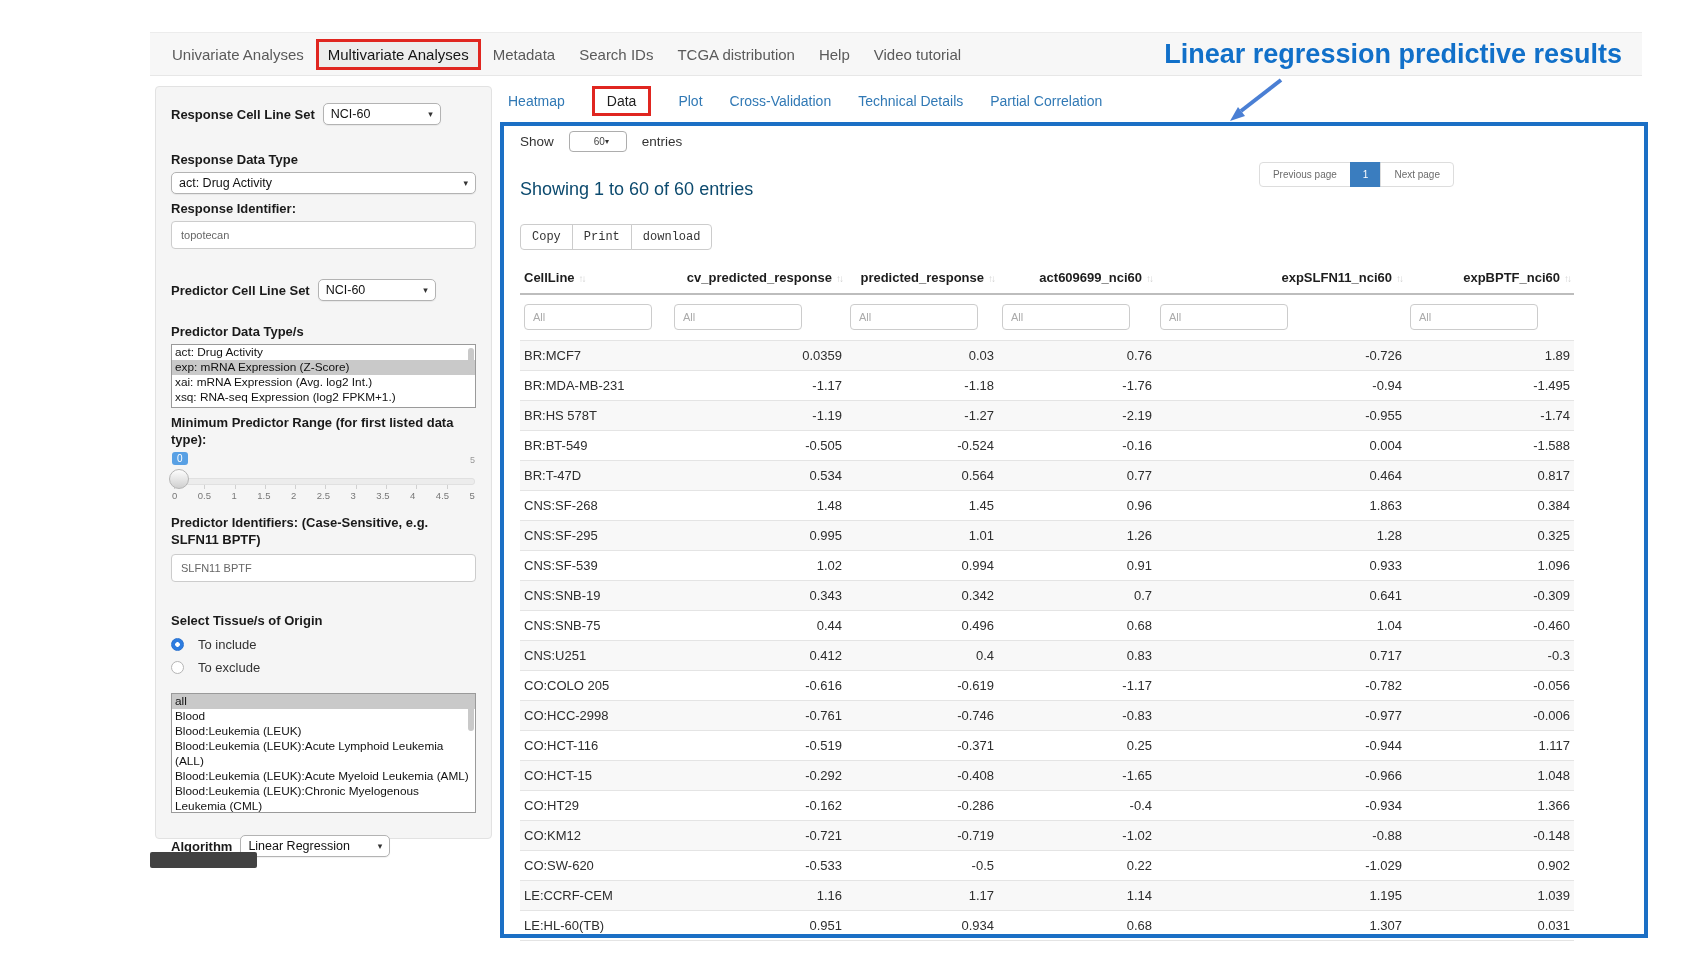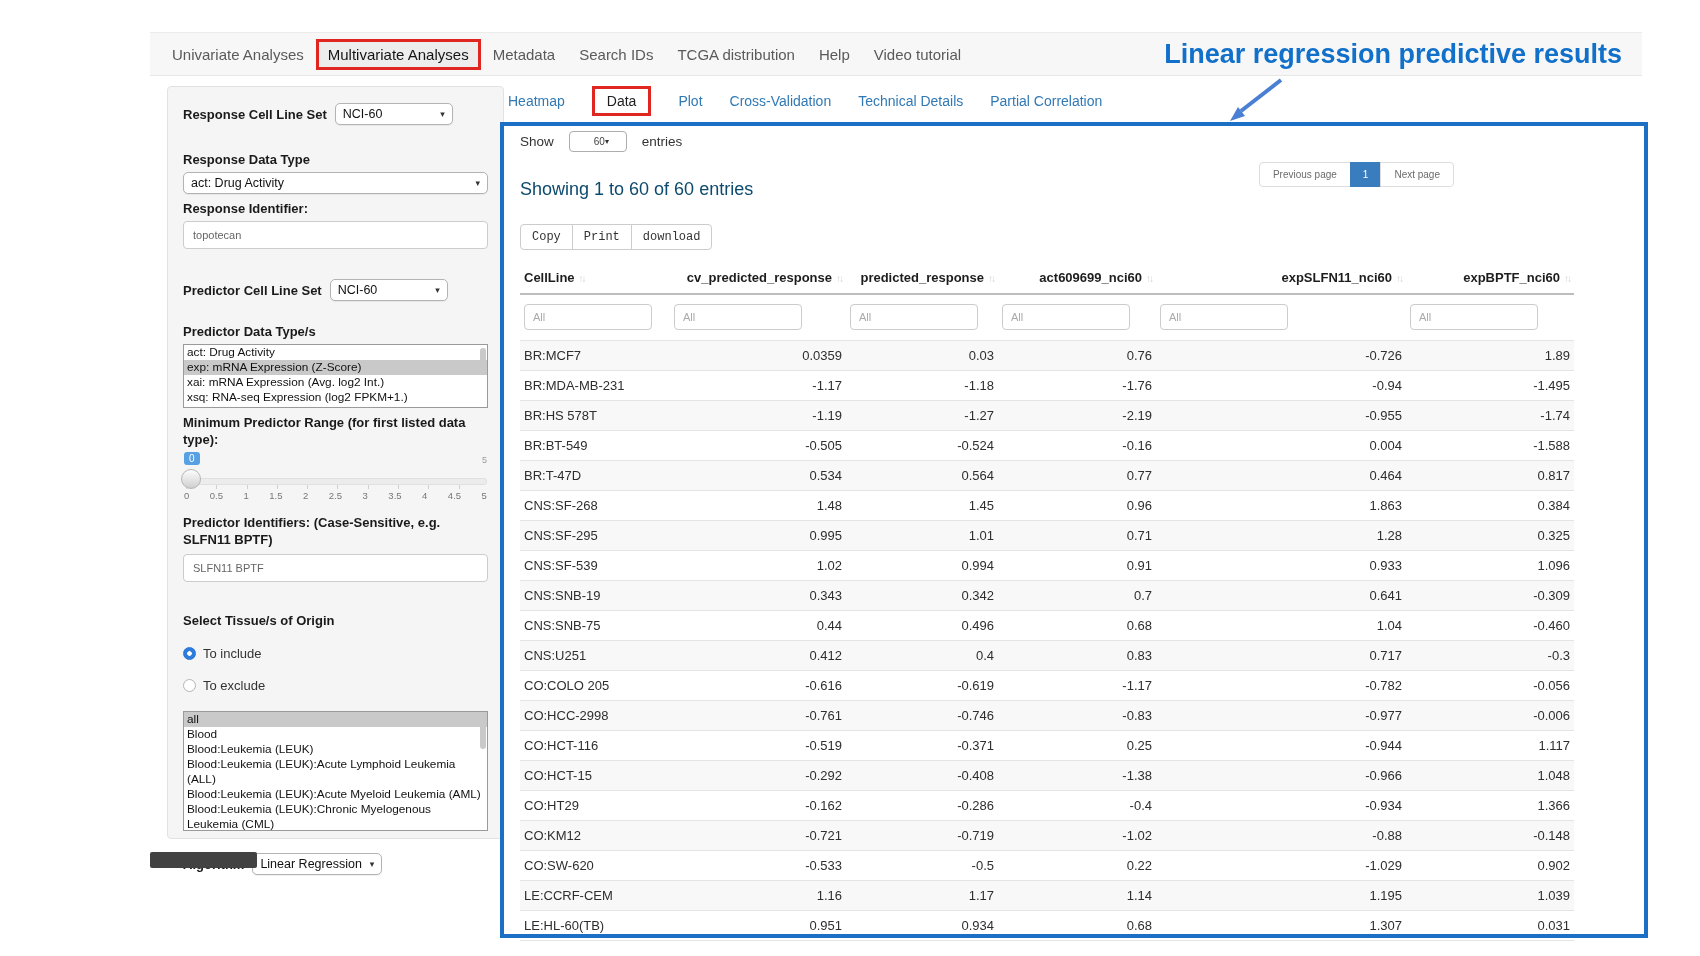--- a/index.html
+++ b/index.html
@@ -9,21 +9,21 @@
   
   .navbar{position:absolute;left:150px;top:32px;width:1492px;height:44px;background:#f7f7f7;
           border-top:1px solid #ececec;border-bottom:1px solid #e7e7e7;display:flex;align-items:center;
           padding:0 10px;box-sizing:border-box}
   .nav-item{font-size:15px;color:#5a5a5a;padding:7px 12px;white-space:nowrap;cursor:pointer}
   .nav-active{color:#151515;background:#ededed;border:3px solid #e02620;padding:4px 9px}
   .annotation-title{margin-left:auto;color:#1170c9;font-weight:bold;font-size:27px;padding-right:10px;white-space:nowrap}
   .arrow-svg{position:absolute;left:1222px;top:76px;width:66px;height:48px}
 
   
-  .panel{position:absolute;left:167px;top:86px;width:337px;height:753px;background:#f5f5f5;
+  .panel{position:absolute;left:155px;top:86px;width:337px;height:753px;background:#f5f5f5;
          border:1px solid #e2e2e2;border-radius:4px;padding:16px 15px;box-sizing:border-box;font-size:13px}
   .lbl{font-weight:bold;color:#1a1a1a;font-size:13px;line-height:17px}
   .row-inline{display:flex;align-items:center;gap:8px}
   .selbox{background:#fff;border:1px solid #b3b3b3;border-radius:5px;height:22px;display:inline-flex;
           align-items:center;justify-content:space-between;padding:0 7px;font-size:12.5px;color:#111;
           box-shadow:0 1px 1px rgba(0,0,0,.06);box-sizing:border-box;cursor:pointer}
   .selbox .chev{color:#333;font-size:9px;margin-left:6px}
   .full{width:100%}
   .textinput{background:#fff;border:1px solid #ccc;border-radius:4px;height:28px;width:100%;box-sizing:border-box;
              padding:0 9px;font-size:11px;color:#666;font-family:inherit}
@@ -43,21 +43,21 @@
   .slider .track{position:absolute;left:0;right:0;top:22px;height:5px;background:#ececec;
                  border:1px solid #e0e0e0;border-radius:3px}
   .slider .minors{position:absolute;left:2px;right:2px;top:29px;height:4px;
                   background:repeating-linear-gradient(90deg,#d0d0d0 0 1px,transparent 1px 30.3px)}
   .slider .handle{position:absolute;left:-3px;top:13px;width:20px;height:20px;border-radius:50%;
                   background:linear-gradient(#fdfdfd,#cfcfcf);border:1px solid #b5b5b5;box-sizing:border-box;cursor:pointer}
   .ticks{position:absolute;left:0;right:0;top:34px;display:flex;justify-content:space-between}
   .tick{font-size:9.5px;color:#777}
 
   
-  .radio{display:flex;align-items:center;gap:7px;margin:17px 0;color:#333;font-size:13px;cursor:pointer}
+  .radio{display:flex;align-items:center;gap:14px;margin:8px 0;color:#333;font-size:13px;cursor:pointer}
   .rdot{width:13px;height:13px;border-radius:50%;box-sizing:border-box;border:1px solid #b5b5b5;background:#fff;flex:none}
   .rdot.on{border:1px solid #2a72cf;background:radial-gradient(circle,#ffffff 0 2px,#2d7ce0 2.6px)}
 
   
   .tabs{position:absolute;left:508px;top:84px;height:34px;display:flex;align-items:center;gap:27px}
   .tab{color:#3179b5;font-size:14px;white-space:nowrap;cursor:pointer}
   .tab-active{color:#1d1d1d;border:3px solid #e02620;padding:4px 12px}
 
   .bluebox{position:absolute;left:500px;top:122px;width:1148px;height:816px;border:4px solid #1b6fc5;
            box-sizing:border-box;background:#fff}
@@ -195,21 +195,21 @@
   <div class="opt sel">all</div>
       <div class="opt">Blood</div>
       <div class="opt">Blood:Leukemia (LEUK)</div>
       <div class="opt">Blood:Leukemia (LEUK):Acute Lymphoid Leukemia (ALL)</div>
       <div class="opt">Blood:Leukemia (LEUK):Acute Myeloid Leukemia (AML)</div>
       <div class="opt">Blood:Leukemia (LEUK):Chronic Myelogenous Leukemia (CML)</div>
     </div>
 
   <div class="row-inline mt22">
     <span class="lbl">Algorithm</span>
-    <span class="selbox" style="width:130px">
+    <span class="selbox" style="width:150px">
       <span>Linear Regression</span>
       <span class="chev">▾</span>
     </span>
   </div>
 </div>
 
 <div class="tabs">
     <div class="tab">Heatmap</div>
     <div class="tab tab-active">Data</div>
     <div class="tab">Plot</div>
@@ -317,21 +317,21 @@
             <td class="num">1.48</td>
             <td class="num">1.45</td>
             <td class="num">0.96</td>
             <td class="num">1.863</td>
             <td class="num">0.384</td>
           </tr>
           <tr>
             <td class="cl">CNS:SF-295</td>
             <td class="num">0.995</td>
             <td class="num">1.01</td>
-            <td class="num">0.71</td>
+            <td class="num">1.26</td>
             <td class="num">1.28</td>
             <td class="num">0.325</td>
           </tr>
           <tr>
             <td class="cl">CNS:SF-539</td>
             <td class="num">1.02</td>
             <td class="num">0.994</td>
             <td class="num">0.91</td>
             <td class="num">0.933</td>
             <td class="num">1.096</td>
@@ -381,21 +381,21 @@
             <td class="num">-0.519</td>
             <td class="num">-0.371</td>
             <td class="num">0.25</td>
             <td class="num">-0.944</td>
             <td class="num">1.117</td>
           </tr>
           <tr>
             <td class="cl">CO:HCT-15</td>
             <td class="num">-0.292</td>
             <td class="num">-0.408</td>
-            <td class="num">-1.38</td>
+            <td class="num">-1.65</td>
             <td class="num">-0.966</td>
             <td class="num">1.048</td>
           </tr>
           <tr>
             <td class="cl">CO:HT29</td>
             <td class="num">-0.162</td>
             <td class="num">-0.286</td>
             <td class="num">-0.4</td>
             <td class="num">-0.934</td>
             <td class="num">1.366</td>

